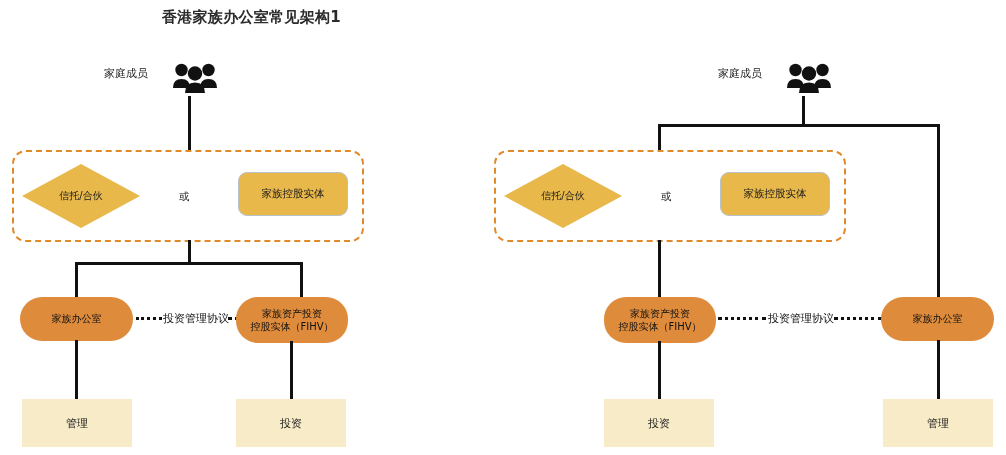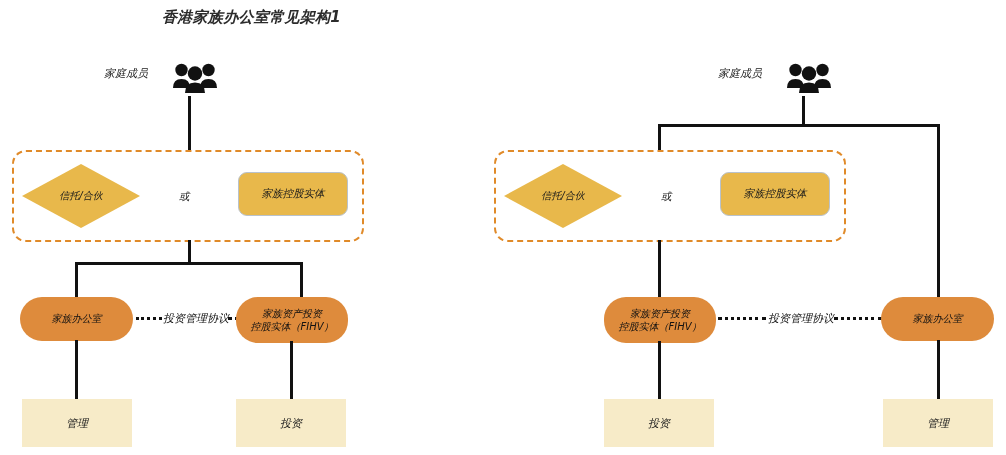--- a/index.html
+++ b/index.html
@@ -17,21 +17,20 @@
   .canvas {
     position: relative;
     width: 1006px;
     height: 455px;
   }
   .panel {
     position: absolute;
     top: 0;
     width: 503px;
     height: 455px;
-    font-style: italic;
   }
   #panel-left  { left: 0; }
   #panel-right { left: 503px; }
 
   .title {
     position: absolute;
     top: 8px;
     left: 0;
     width: 503px;
     text-align: center;

